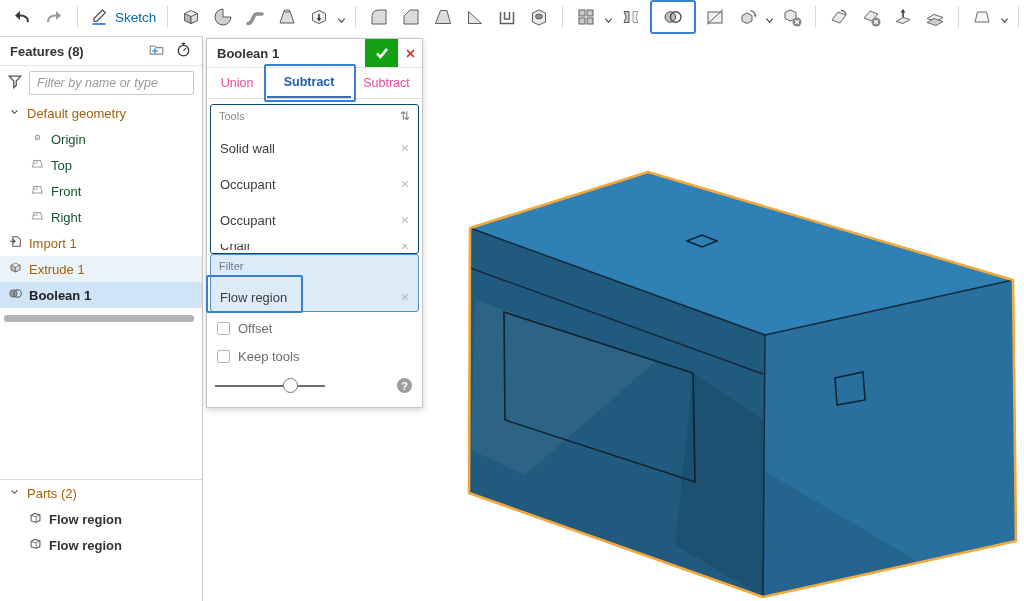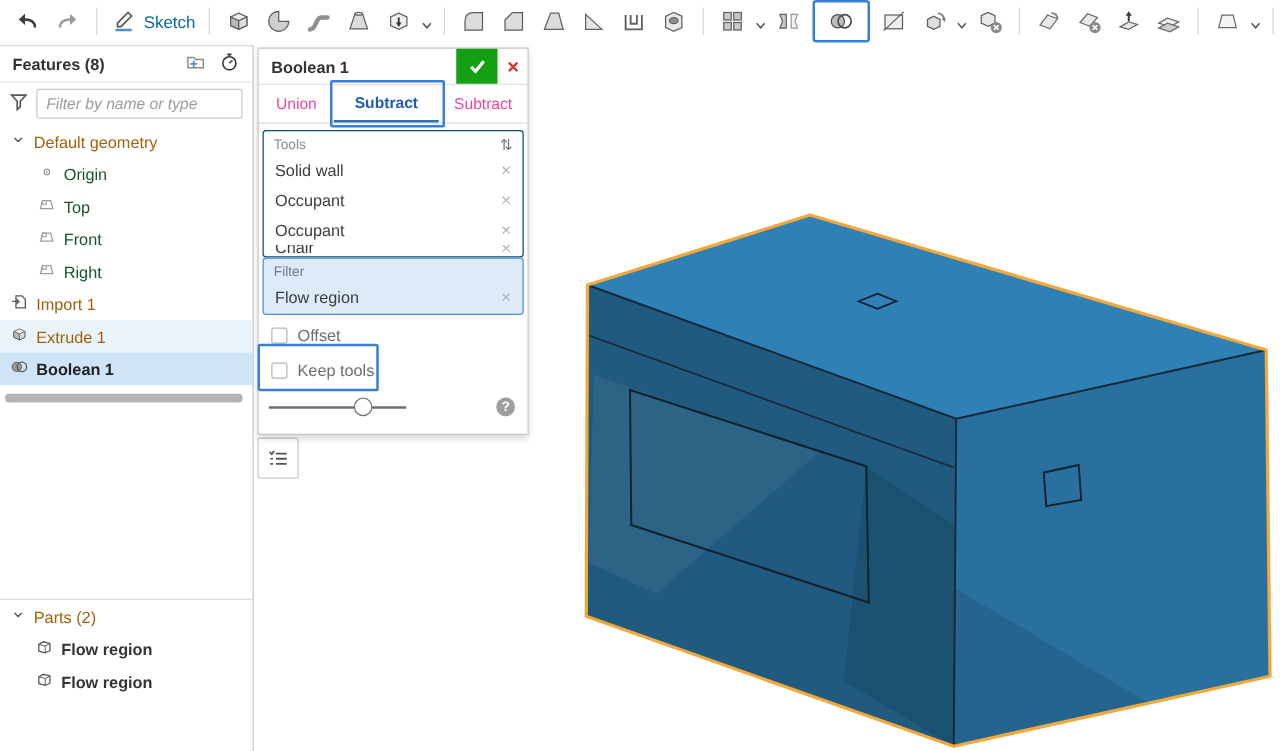--- a/index.html
+++ b/index.html
@@ -42,21 +42,21 @@
   .dtitle .sp{margin-left:auto;display:flex;align-items:stretch;height:28px;}
   .okbtn{width:33px;background:#13a013;display:flex;align-items:center;justify-content:center;cursor:pointer;}
   .xbtn{width:24px;display:flex;align-items:center;justify-content:center;cursor:pointer;}
   .dtabs{height:30px;display:flex;border-bottom:1px solid #ddd;}
   .dtab{display:flex;align-items:center;justify-content:center;font-size:12.5px;color:#ec4899;cursor:pointer;box-sizing:border-box;}
   .dtab.t0{width:28%;}.dtab.t1{width:39%;}.dtab.t2{width:33%;}
   .dtab.active{color:#1d5fae;font-weight:bold;border-bottom:2px solid #2f6fb5;}
   .sectbox{border:1px solid #0c4a6e;border-radius:3px;margin:5px 3px 0;}
   .sect-label{font-size:11px;color:#8a8a8a;padding:4px 8px 1px;display:flex;align-items:center;}
   .sect-label .sort{margin-left:auto;color:#777;font-size:12px;cursor:pointer;}
-  .litem{height:24px;display:flex;align-items:center;padding:0 9px;font-size:13px;color:#3c3c3c;}
+  .litem{height:24px;display:flex;align-items:center;padding:0 9px;font-size:13px;color:#3c3c3c;margin-top:12px;}
   .litem .rm{margin-left:auto;color:#b5b5b5;font-size:14px;cursor:pointer;line-height:1;}
   .litem.clipped{height:9px;overflow:hidden;align-items:flex-end;}
   .targets-box{margin:0 3px;border:1.5px solid #4a90d9;background:#ddeaf8;border-radius:3px;padding:1px 0 2px;}
   .targets-box .sect-label{color:#6b7d8f;}
   .chkrow{display:flex;align-items:center;gap:8px;padding:0 10px;height:24px;font-size:13px;color:#6d6d6d;margin-top:4px;}
   .chk{width:13px;height:13px;border:1px solid #b5b5b5;border-radius:2px;background:#fff;box-sizing:border-box;cursor:pointer;}
   .sliderrow{display:flex;align-items:center;padding:10px 10px 14px 8px;}
   .track{position:relative;width:110px;height:2px;background:#6f6f6f;cursor:pointer;}
   .knob{position:absolute;top:-7px;left:calc(69% - 8px);width:15px;height:15px;border-radius:50%;
         background:#fff;border:1.5px solid #777;box-sizing:border-box;cursor:grab;}

